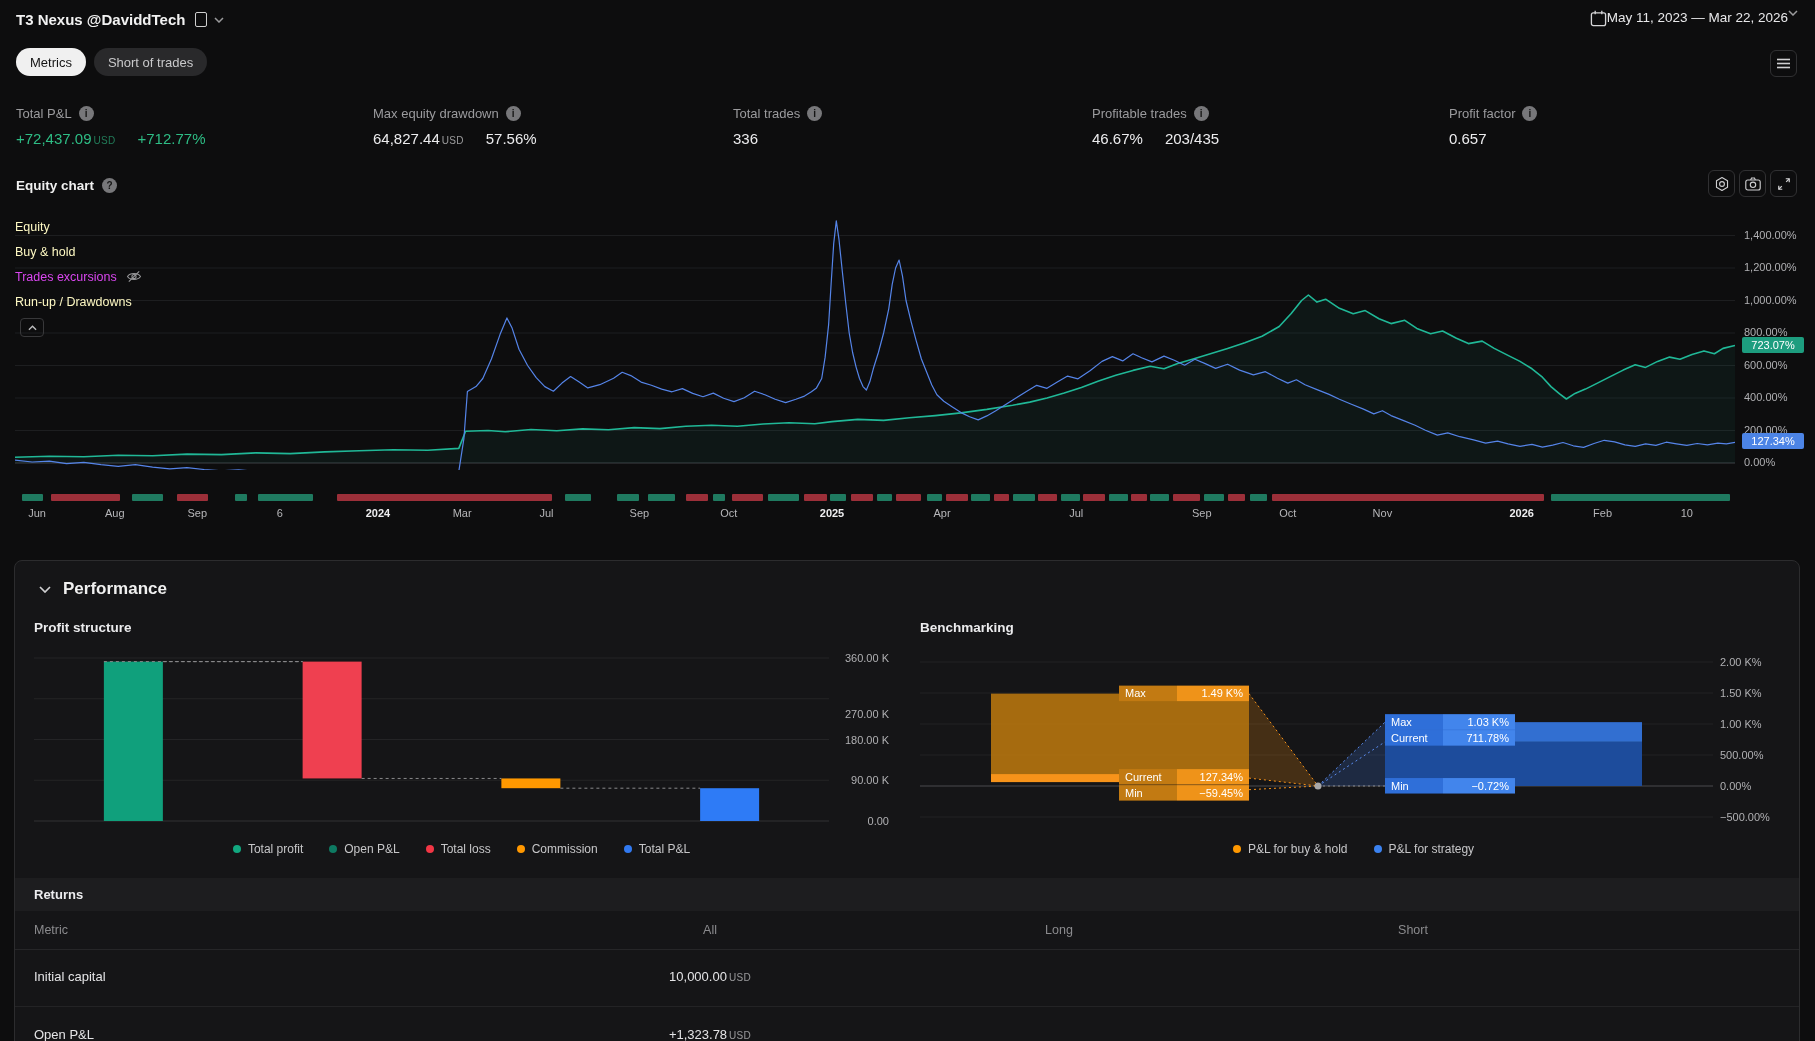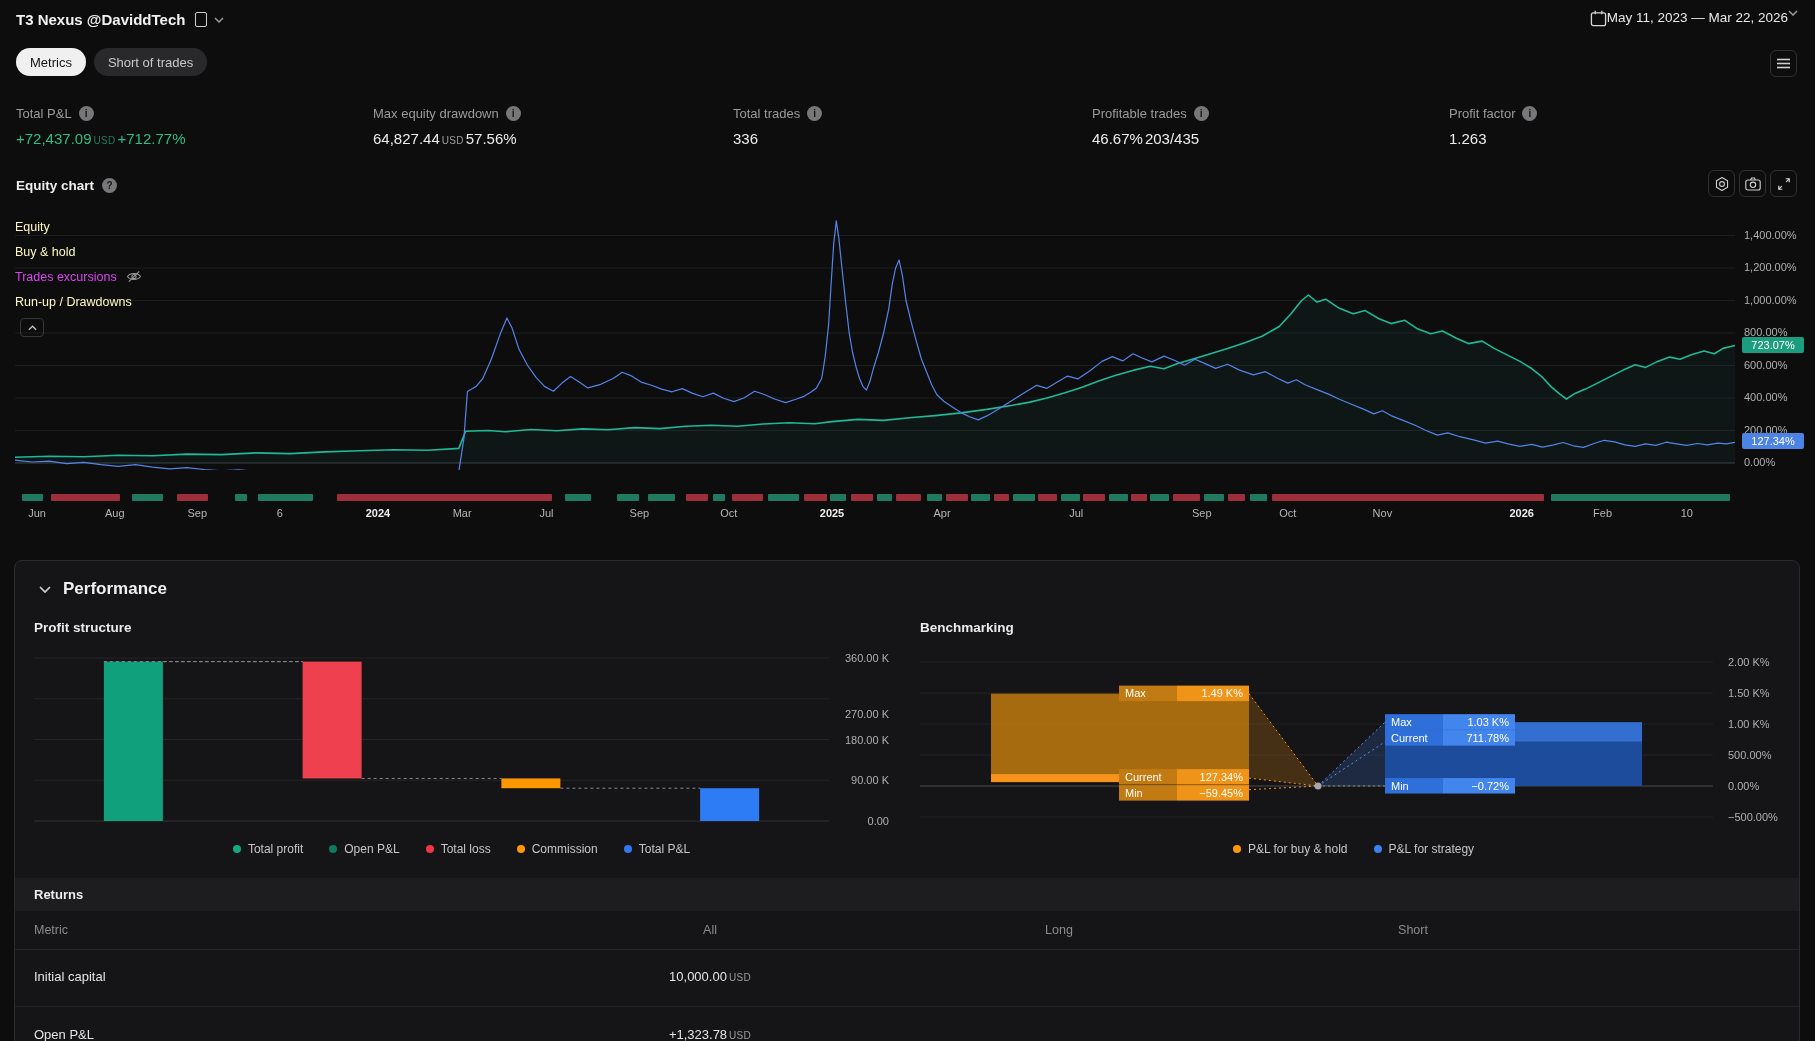--- a/index.html
+++ b/index.html
@@ -16,21 +16,21 @@
   .pill{height:28px;padding:0 14px;border-radius:15px;font-size:13px;border:none;cursor:pointer;font-family:inherit;}
   .pill.active{background:#f0f0f0;color:#141414;}
   .pill.inactive{background:#29292b;color:#c9c9cb;}
   .iconbtn{width:27px;height:27px;border:1px solid #303032;border-radius:6px;background:transparent;
            display:inline-flex;align-items:center;justify-content:center;cursor:pointer;padding:0;}
   .menu-btn{position:absolute;right:18px;top:50px;}
   
   .metrics{position:absolute;left:0;top:106px;width:100%;height:62px;}
   .metric{position:absolute;top:0;}
   .m-label{font-size:13px;color:#9b9b9e;display:flex;align-items:center;gap:7px;}
-  .m-value{margin-top:9px;font-size:15px;color:#ececee;display:flex;align-items:baseline;gap:2px;white-space:nowrap;}
+  .m-value{margin-top:9px;font-size:15px;color:#ececee;display:flex;align-items:baseline;gap:22px;white-space:nowrap;}
   .usd{font-size:10px;opacity:.62;margin-left:2px;letter-spacing:.3px;}
   .green{color:#2ebd85;}
   .info{width:15px;height:15px;border-radius:50%;background:#77777a;color:#151515;font-size:10px;font-weight:bold;
         display:inline-flex;align-items:center;justify-content:center;}
   
   .chart-title-row{position:absolute;left:16px;top:178px;display:flex;align-items:center;gap:8px;}
   .ctitle{font-size:13.5px;font-weight:bold;color:#f0f0f0;}
   .chart-actions{position:absolute;right:18px;top:170px;display:flex;gap:4px;}
   #equity-svg{position:absolute;left:15px;top:205px;}
   .eqlegend{position:absolute;left:15px;top:214px;z-index:5;}
@@ -51,21 +51,21 @@
   .card{position:absolute;left:14px;top:560px;width:1786px;height:640px;background:#151517;
         border:1px solid #2c2c2e;border-radius:8px;box-sizing:border-box;}
   .card-head{position:absolute;left:24px;top:18px;display:flex;align-items:center;gap:12px;
              font-size:17px;font-weight:bold;color:#f0f0f0;cursor:pointer;}
   .sub-title{position:absolute;top:59px;font-size:13.5px;font-weight:bold;color:#ebebed;}
   #profit-svg{position:absolute;left:19px;top:90px;}
   #profit-yaxis{position:absolute;left:814px;top:90px;width:60px;height:185px;}
   .pylab{position:absolute;right:0;font-size:11px;color:#b0b0b3;white-space:nowrap;}
   #bench-svg{position:absolute;left:905px;top:90px;}
   #bench-yaxis{position:absolute;left:1705px;top:90px;width:70px;height:185px;}
-  .bylab{position:absolute;left:8px;font-size:11px;color:#b0b0b3;white-space:nowrap;}
+  .bylab{position:absolute;left:0;font-size:11px;color:#b0b0b3;white-space:nowrap;}
   .chart-legend{position:absolute;top:281px;display:flex;justify-content:center;gap:26px;font-size:12px;color:#c6c6c8;}
   .leg-item{display:flex;align-items:center;gap:7px;white-space:nowrap;}
   .dot{width:8px;height:8px;border-radius:50%;display:inline-block;}
   .returns-bar{position:absolute;left:0;top:317px;width:100%;height:33px;background:#1d1d1f;
                display:flex;align-items:center;padding-left:19px;box-sizing:border-box;
                font-size:13px;font-weight:bold;color:#ededef;border-radius:0;}
   .thead{position:absolute;left:0;top:350px;width:100%;height:38px;border-bottom:1px solid #262628;
          font-size:12.5px;color:#8b8b8e;}
   .ch{position:absolute;top:12px;}
   .rows{position:absolute;left:0;top:388px;width:100%;}
@@ -151,21 +151,21 @@
           <span>46.67%</span>
           <span>203/435</span>
         </div>
     </div>
     <div class="metric" style="left:1449px">
       <div class="m-label">
           <span>Profit factor</span>
           <span class="info">i</span>
         </div>
       <div class="m-value">
-          <span>1.263</span>
+          <span>0.657</span>
         </div>
     </div>
   </div>
 
   <div class="chart-title-row">
     <span class="ctitle">Equity chart</span>
     <span class="info">?</span>
   </div>
   <div class="chart-actions">
     <button class="iconbtn">

